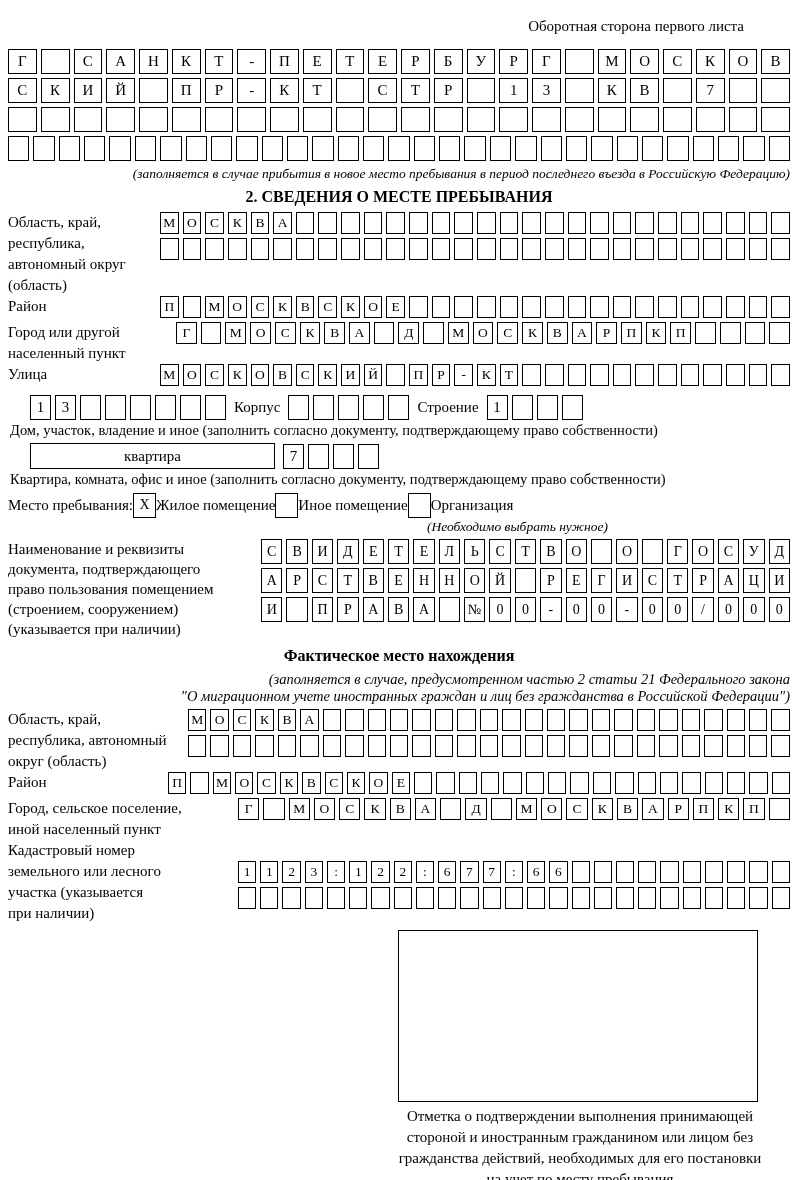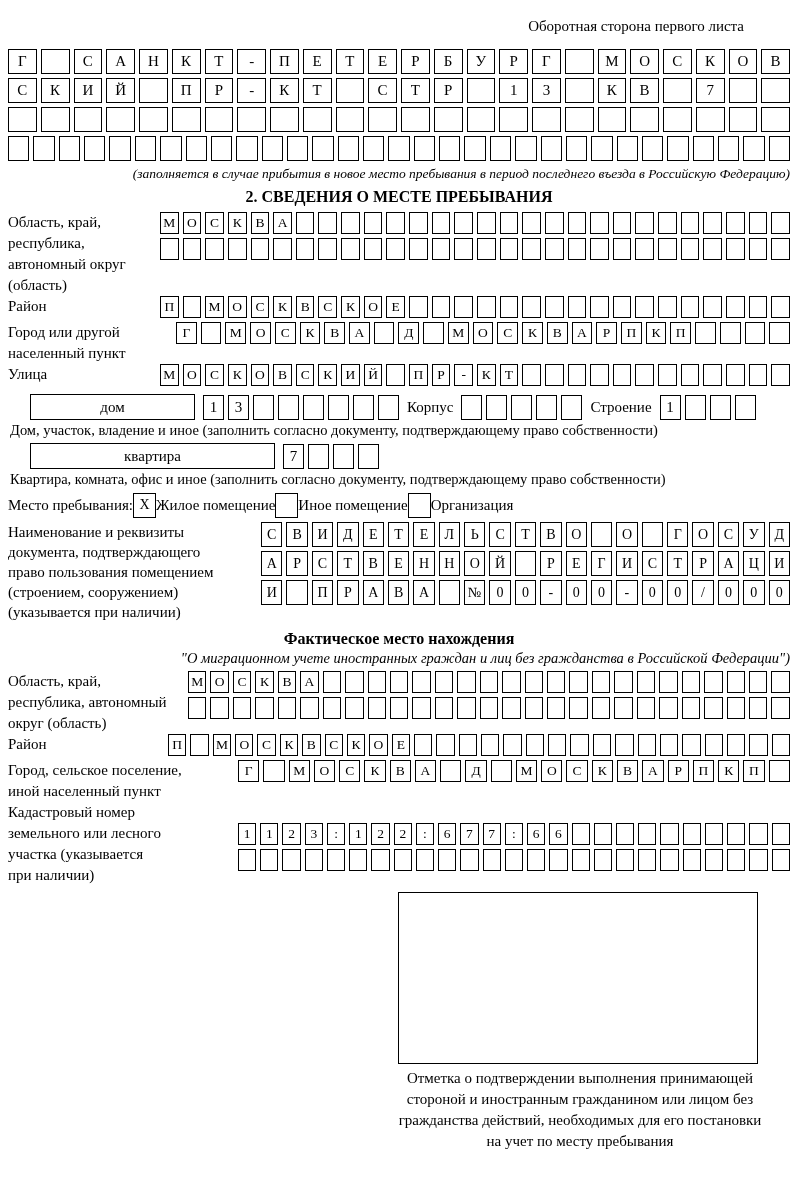--- a/index.html
+++ b/index.html
@@ -319,21 +319,20 @@
         <span class="cb"></span>
         <span class="cb"></span>
         <span class="cb"></span>
         <span class="cb"></span>
         <span class="cb"></span>
         <span class="cb"></span>
       </div>
   </div>
 
   <div class="sec mt4" style="align-items:center;gap:8px;margin-left:22px;">
-    <div class="widebox" style="width:165px;">дом</div>
     <div class="boxes fixed big" style="margin-bottom:0;">
         <span class="cb">1</span>
         <span class="cb">3</span>
         <span class="cb"></span>
         <span class="cb"></span>
         <span class="cb"></span>
         <span class="cb"></span>
         <span class="cb"></span>
         <span class="cb"></span>
       </div>
@@ -368,20 +367,21 @@
 
   <div class="sec" style="align-items:center;">
     <span class="inl">Место пребывания:</span>
     <span class="chk">X</span>
     <span class="inl">Жилое помещение</span>
     <span class="chk"></span>
     <span class="inl">Иное помещение</span>
     <span class="chk"></span>
     <span class="inl">Организация</span>
   </div>
+  <div class="note" style="width:420px;margin-left:180px;">(Необходимо выбрать нужное)</div>
 
   <div class="sec mt4">
     <div class="lbl w215" style="line-height:20px;">Наименование и реквизиты документа, подтверждающего право пользования помещением (строением, сооружением) (указывается при наличии)</div>
     <div class="grow" style="margin-left:38px;">
       <div class="boxes doc">
           <span class="cb">С</span>
           <span class="cb">В</span>
           <span class="cb">И</span>
           <span class="cb">Д</span>
           <span class="cb">Е</span>
@@ -445,20 +445,21 @@
           <span class="cb">0</span>
           <span class="cb">/</span>
           <span class="cb">0</span>
           <span class="cb">0</span>
           <span class="cb">0</span>
         </div>
     </div>
   </div>
 
   <div class="title mt6">Фактическое место нахождения</div>
+  <div class="note mt4" style="font-size:14.5px;">(заполняется в случае, предусмотренном частью 2 статьи 21 Федерального закона</div>
   <div class="note" style="font-size:14.5px;">"О миграционном учете иностранных граждан и лиц без гражданства в Российской Федерации")</div>
 
   <div class="sec mt4">
     <div class="lbl w160">Область, край, республика, автономный округ (область)</div>
     <div class="grow" style="margin-left:20px;">
       <div class="boxes">
           <span class="cb">М</span>
           <span class="cb">О</span>
           <span class="cb">С</span>
           <span class="cb">К</span>

